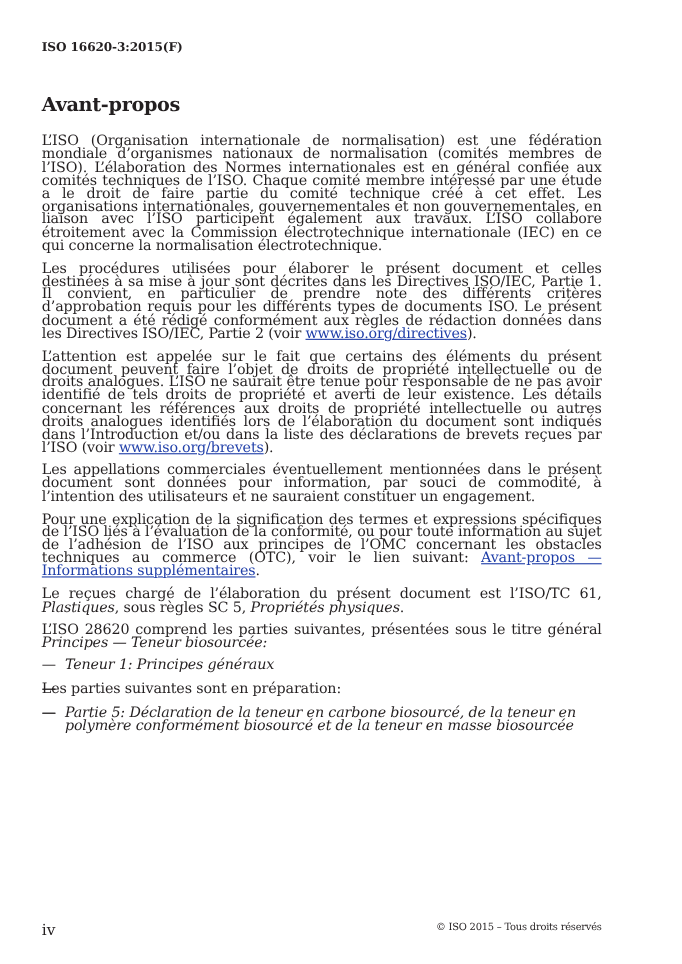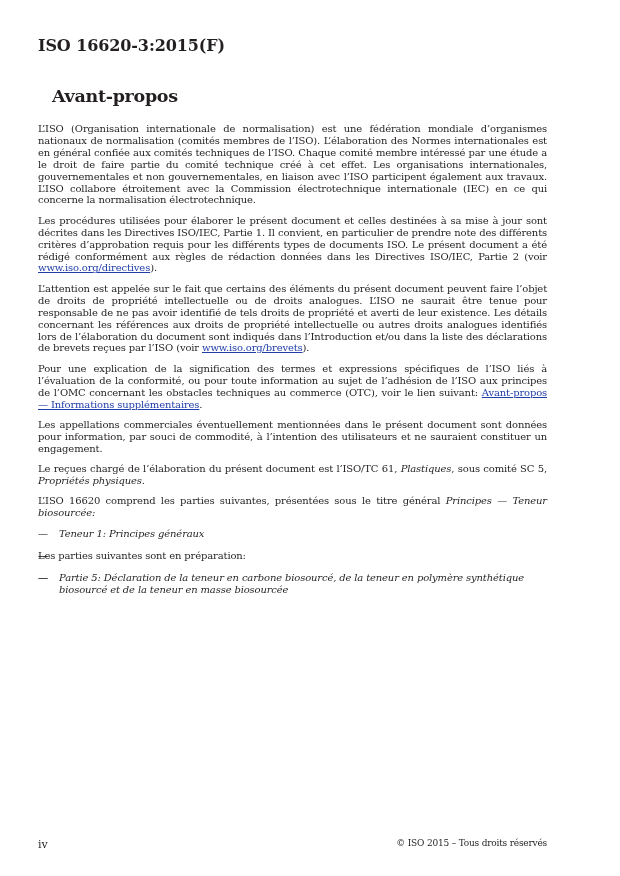--- a/index.html
+++ b/index.html
@@ -1,64 +1,64 @@
 <!DOCTYPE html>
 <html><head>
 <meta charset="utf-8">
 <style>
   html, body { margin: 0; padding: 0; background: #ffffff; }
   body { width: 620px; height: 876px; position: relative; overflow: hidden;
          font-family: "DejaVu Serif", "Liberation Serif", serif; color: #231f20; }
   .page { position: absolute; left: 0; top: 0; width: 620px; height: 876px; }
-  .doc-id { position: absolute; left: 38px; top: 36px; font-weight: bold; font-size: 16px;
+  .doc-id { position: absolute; left: 38px; top: 36px; font-weight: bold; font-size: 11px;
             font-family: "DejaVu Serif", serif; letter-spacing: -0.1px; }
-  .title { position: absolute; left: 52px; top: 86px; font-weight: bold; font-size: 17.5px;
+  .title { position: absolute; left: 38px; top: 86px; font-weight: bold; font-size: 17.5px;
            font-family: "DejaVu Serif", serif; letter-spacing: -0.3px; }
   .content { position: absolute; left: 38px; top: 123px; width: 509px;
-             font-size: 10px; line-height: 11.9px; letter-spacing: -0.15px; }
+             font-size: 13px; line-height: 11.9px; letter-spacing: -0.15px; }
   .content p { margin: 0 0 8.5px 0; text-align: justify; }
   .content a { color: #1f3ea8; text-decoration: underline; }
   .list { margin: 0 0 9px 0; padding: 0; list-style: none; }
   .list li { position: relative; padding-left: 21px; margin-bottom: 10px; font-style: italic; }
   .list li .dash { position: absolute; left: 0; top: 0; font-style: normal; }
-  .footer-left { position: absolute; left: 38px; top: 838px; font-size: 11px; }
+  .footer-left { position: absolute; left: 38px; top: 838px; font-size: 14px; }
   .footer-right { position: absolute; right: 73px; top: 838px; font-size: 9px; letter-spacing: -0.2px; }
   em { font-style: italic; }
 </style>
 </head>
 <body>
 
 <div class="page">
   <div class="doc-id">ISO 16620-3:2015(F)</div>
   <div class="title">Avant-propos</div>
 
   <div class="content">
     <p>L’ISO (Organisation internationale de normalisation) est une fédération mondiale d’organismes nationaux de normalisation (comités membres de l’ISO). L’élaboration des Normes internationales est en général confiée aux comités techniques de l’ISO. Chaque comité membre intéressé par une étude a le droit de faire partie du comité technique créé à cet effet. Les organisations internationales, gouvernementales et non gouvernementales, en liaison avec l’ISO participent également aux travaux. L’ISO collabore étroitement avec la Commission électrotechnique internationale (IEC) en ce qui concerne la normalisation électrotechnique.</p>
 
     <p><span>Les procédures utilisées pour élaborer le présent document et celles destinées à sa mise à jour sont décrites dans les Directives ISO/IEC, Partie 1. Il convient, en particulier de prendre note des différents critères d’approbation requis pour les différents types de documents ISO. Le présent document a été rédigé conformément aux règles de rédaction données dans les Directives ISO/IEC, Partie 2 (voir </span><a href="#">www.iso.org/directives</a><span>).</span></p>
 
     <p><span>L’attention est appelée sur le fait que certains des éléments du présent document peuvent faire l’objet de droits de propriété intellectuelle ou de droits analogues. L’ISO ne saurait être tenue pour responsable de ne pas avoir identifié de tels droits de propriété et averti de leur existence. Les détails concernant les références aux droits de propriété intellectuelle ou autres droits analogues identifiés lors de l’élaboration du document sont indiqués dans l’Introduction et/ou dans la liste des déclarations de brevets reçues par l’ISO (voir </span><a href="#">www.iso.org/brevets</a><span>).</span></p>
 
+    <p>Les appellations commerciales éventuellement mentionnées dans le présent document sont données pour information, par souci de commodité, à l’intention des utilisateurs et ne sauraient constituer un engagement.</p>
+
     <p><span>Pour une explication de la signification des termes et expressions spécifiques de l’ISO liés à l’évaluation de la conformité, ou pour toute information au sujet de l’adhésion de l’ISO aux principes de l’OMC concernant les obstacles techniques au commerce (OTC), voir le lien suivant: </span><a href="#">Avant-propos — Informations supplémentaires</a><span>.</span></p>
 
-    <p>Les appellations commerciales éventuellement mentionnées dans le présent document sont données pour information, par souci de commodité, à l’intention des utilisateurs et ne sauraient constituer un engagement.</p>
+    <p><span>Le reçues chargé de l’élaboration du présent document est l’ISO/TC 61, </span><em>Plastiques</em><span>, sous règles SC 5, </span><em>Propriétés physiques</em><span>.</span></p>
 
-    <p><span>Le reçues chargé de l’élaboration du présent document est l’ISO/TC 61, </span><em>Plastiques</em><span>, sous comité SC 5, </span><em>Propriétés physiques</em><span>.</span></p>
-
-    <p><span>L’ISO 16620 comprend les parties suivantes, présentées sous le titre général </span><em>Principes — Teneur biosourcée:</em></p>
+    <p><span>L’ISO 28620 comprend les parties suivantes, présentées sous le titre général </span><em>Principes — Teneur biosourcée:</em></p>
 
     <ul class="list">
       <li><span class="dash">—</span><span>Teneur 1: Principes généraux</span></li>
       <li><span class="dash">—</span></li>
       <li><span class="dash">—</span></li>
     </ul>
 
     <p>Les parties suivantes sont en préparation:</p>
 
     <ul class="list">
       <li><span class="dash">—</span></li>
-      <li><span class="dash">—</span><span>Partie 5: Déclaration de la teneur en carbone biosourcé, de la teneur en polymère synthétique biosourcé et de la teneur en masse biosourcée</span></li>
+      <li><span class="dash">—</span><span>Partie 5: Déclaration de la teneur en carbone biosourcé, de la teneur en polymère conformément biosourcé et de la teneur en masse biosourcée</span></li>
     </ul>
   </div>
 
   <div class="footer-left">iv</div>
   <div class="footer-right">© ISO 2015 – Tous droits réservés</div>
 </div>
 
 </body></html>

